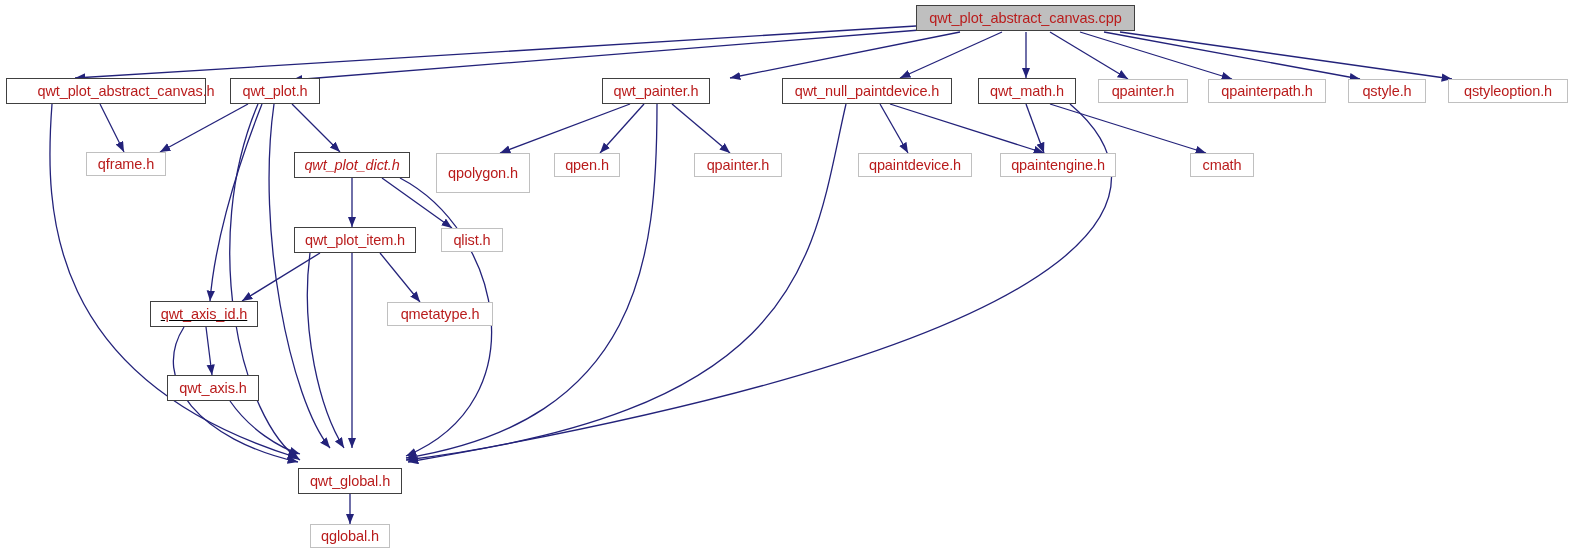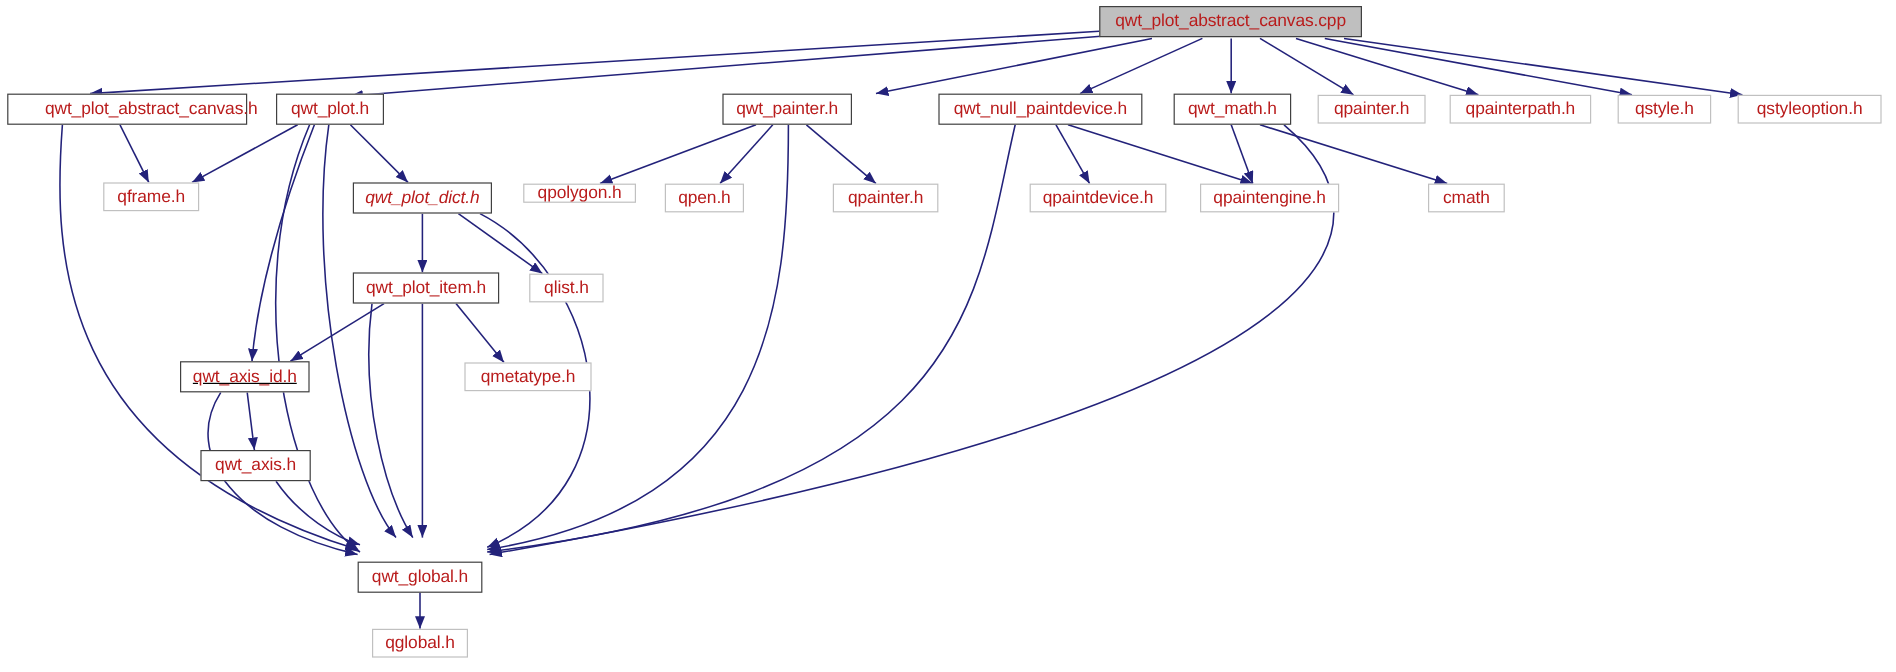--- a/index.html
+++ b/index.html
@@ -96,21 +96,21 @@
       </div>
       <div class="node lib" style="left: 1448px; top: 79px; width: 120px; height: 24px;">
         <span class="lbl">qstyleoption.h</span>
       </div>
       <div class="node lib" style="left: 86px; top: 152px; width: 80px; height: 24px;">
         <span class="lbl">qframe.h</span>
       </div>
       <div class="node local" style="left: 294px; top: 152px; width: 116px; height: 26px; font-style: italic;">
         <span class="lbl">qwt_plot_dict.h</span>
       </div>
-      <div class="node lib" style="left: 436px; top: 153px; width: 94px; height: 16px;">
+      <div class="node lib" style="left: 436px; top: 153px; width: 94px; height: 40px;">
         <span class="lbl">qpolygon.h</span>
       </div>
       <div class="node lib" style="left: 554px; top: 153px; width: 66px; height: 24px;">
         <span class="lbl">qpen.h</span>
       </div>
       <div class="node lib" style="left: 694px; top: 153px; width: 88px; height: 24px;">
         <span class="lbl">qpainter.h</span>
       </div>
       <div class="node lib" style="left: 858px; top: 153px; width: 114px; height: 24px;">
         <span class="lbl">qpaintdevice.h</span>

